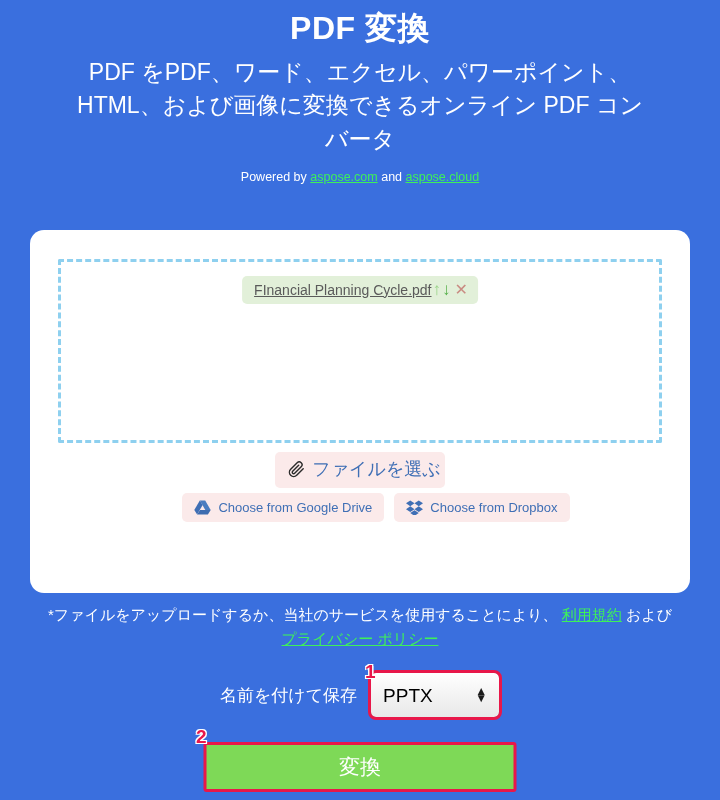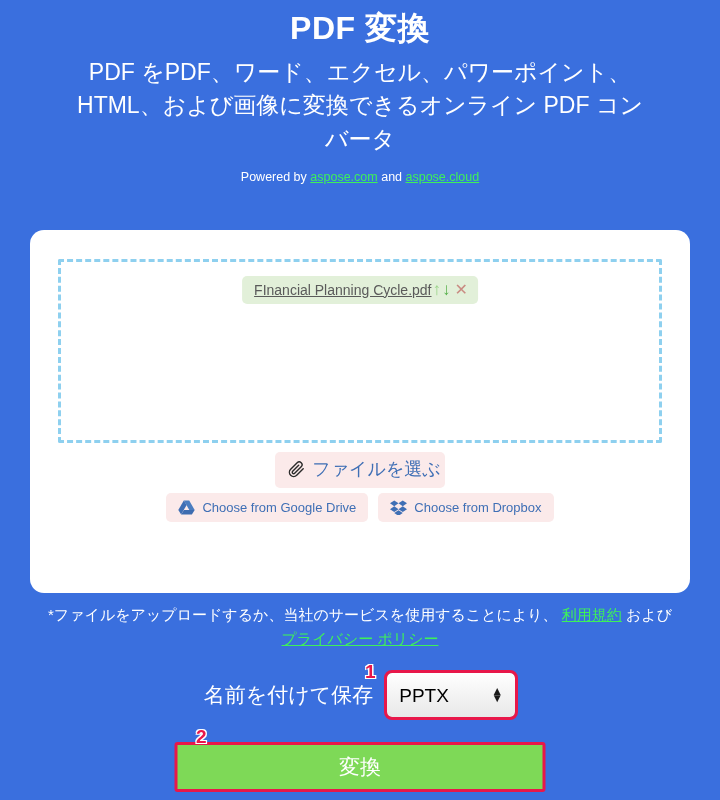--- a/index.html
+++ b/index.html
@@ -98,21 +98,21 @@
   
   .src-row {
     position: absolute;
     left: 0;
     width: 100%;
     display: flex;
     justify-content: center;
     gap: 10px;
   }
   .row-1 { top: 222px; }
-  .row-2 { top: 263px; }
+  .row-2 { top: 263px; padding-left: 16px; }
   .row-3 { top: 303px; }
 
   .src-btn {
     background: #fbeaea;
     border: none;
     border-radius: 5px;
     display: inline-flex;
     align-items: center;
     gap: 7px;
     color: #3f6fb5;
@@ -146,21 +146,21 @@
     left: 0;
     top: 672px;
     width: 720px;
     display: flex;
     justify-content: center;
     align-items: center;
     gap: 13px;
   }
   .saveas-label {
     color: #ffffff;
-    font-size: 21px;
+    font-size: 17px;
   }
   .select-wrap {
     position: relative;
   }
   .format-select {
     width: 130px;
     height: 46px;
     box-sizing: border-box;
     font-size: 19px;
     font-family: "Liberation Sans", sans-serif;
@@ -190,21 +190,21 @@
   }
 
   
   .convert-wrap {
     position: absolute;
     left: 50%;
     transform: translateX(-50%);
     top: 742px;
   }
   .convert-btn {
-    width: 371px;
+    width: 313px;
     height: 50px;
     background: #7ed957;
     border: 3px solid #e8174a;
     border-radius: 3px;
     color: #ffffff;
     font-size: 21px;
     font-family: "Liberation Sans", sans-serif;
     cursor: pointer;
     padding: 0;
   }

